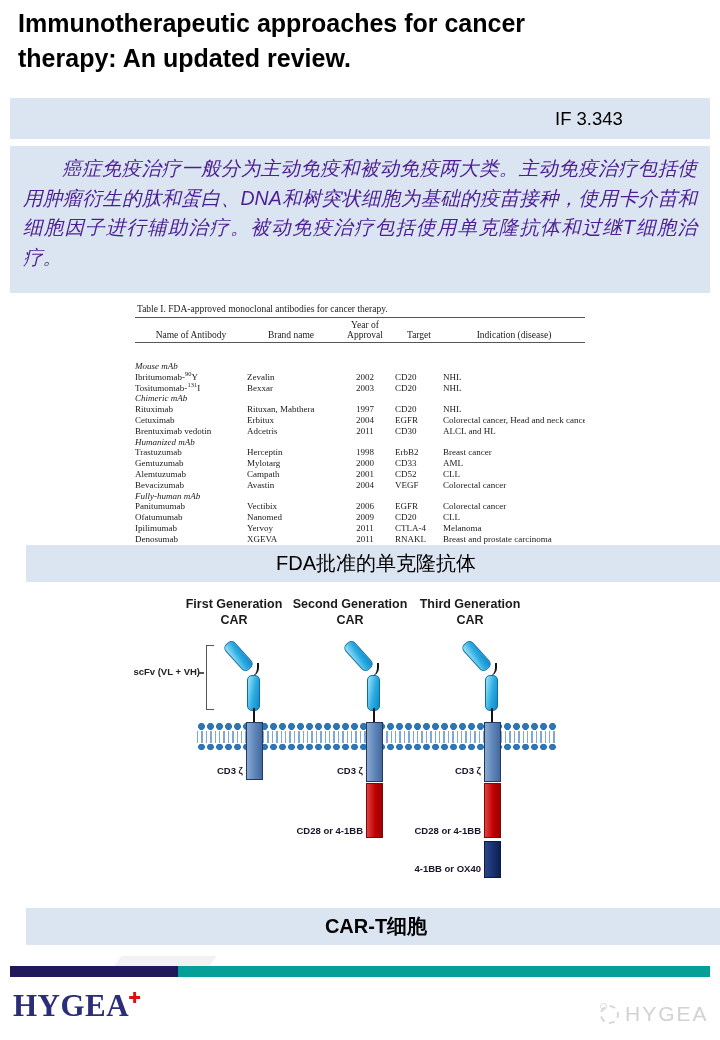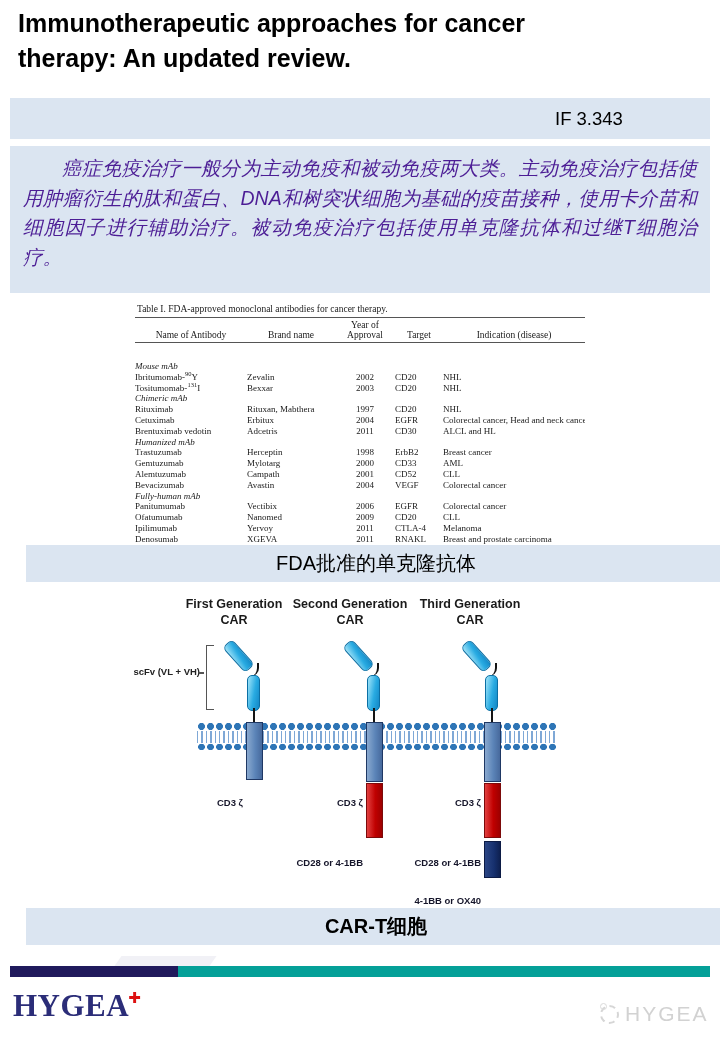--- a/index.html
+++ b/index.html
@@ -96,21 +96,21 @@
     position:absolute;width:17px;box-sizing:border-box;z-index:3;
     background:linear-gradient(90deg,#e24040 0%,#c00000 55%,#9d0000 100%);
     border:1.5px solid #7c0a0a;
   }
   .costim-navy{
     position:absolute;width:17px;box-sizing:border-box;z-index:3;
     background:linear-gradient(90deg,#2b4685 0%,#16306e 60%,#0e2050 100%);
     border:1.5px solid #0c1b45;
   }
   .dom-label{
-    position:absolute;text-align:right;font-size:9.5px;font-weight:bold;color:#15152a;margin-top:32px;
+    position:absolute;text-align:right;font-size:9.5px;font-weight:bold;color:#15152a;
   }
 
   
   .footer-deco{position:absolute;left:118px;top:956px;width:95px;height:10px;background:#f1f1f6;transform:skewX(-35deg);}
   .footer-bar-navy{position:absolute;left:10px;top:966px;width:168px;height:11px;background:#201a5c;}
   .footer-bar-teal{position:absolute;left:178px;top:966px;width:532px;height:11px;background:#04a098;}
   .logo{position:absolute;left:13px;top:988px;}
   .logo-text{
     font-family:"Liberation Serif","DejaVu Serif",serif;font-weight:bold;
     font-size:31px;color:#2b2d78;letter-spacing:0.5px;

